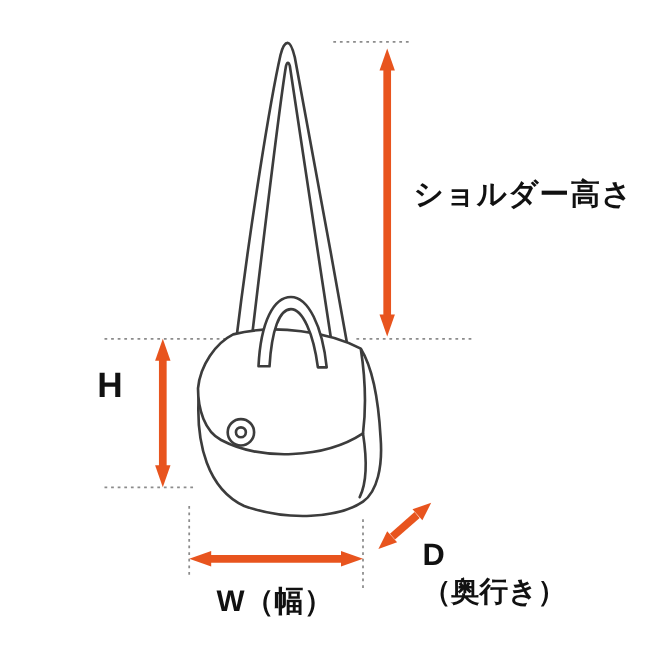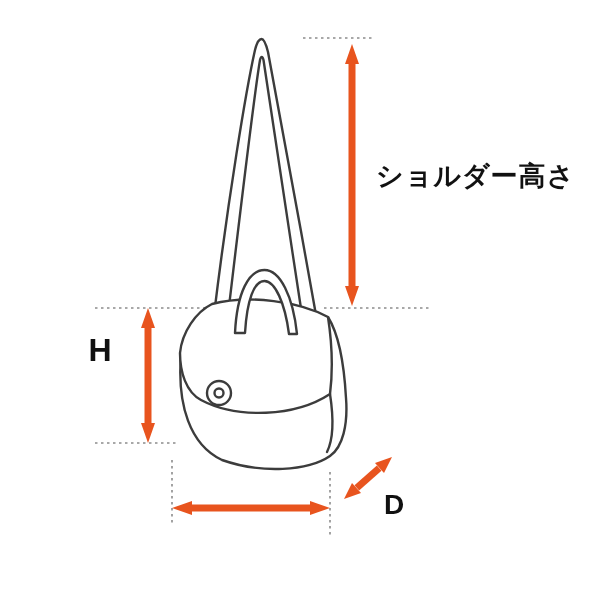--- a/index.html
+++ b/index.html
@@ -123,18 +123,20 @@
       <polygon class="accent-head" points="392,457 384,473 375,463"></polygon>
     </g>
   </svg>
 
   <div class="label label-shoulder">ショルダー高さ</div>
 
   <div class="label label-h">
     <span class="big">H</span>
   </div>
 
+  <div class="label label-w">W（幅）</div>
 
   <div class="label label-d">
     <span class="big">D</span>
+    <span class="sub">（奥行き）</span>
   </div>
 
 </div>
 
 </body></html>

